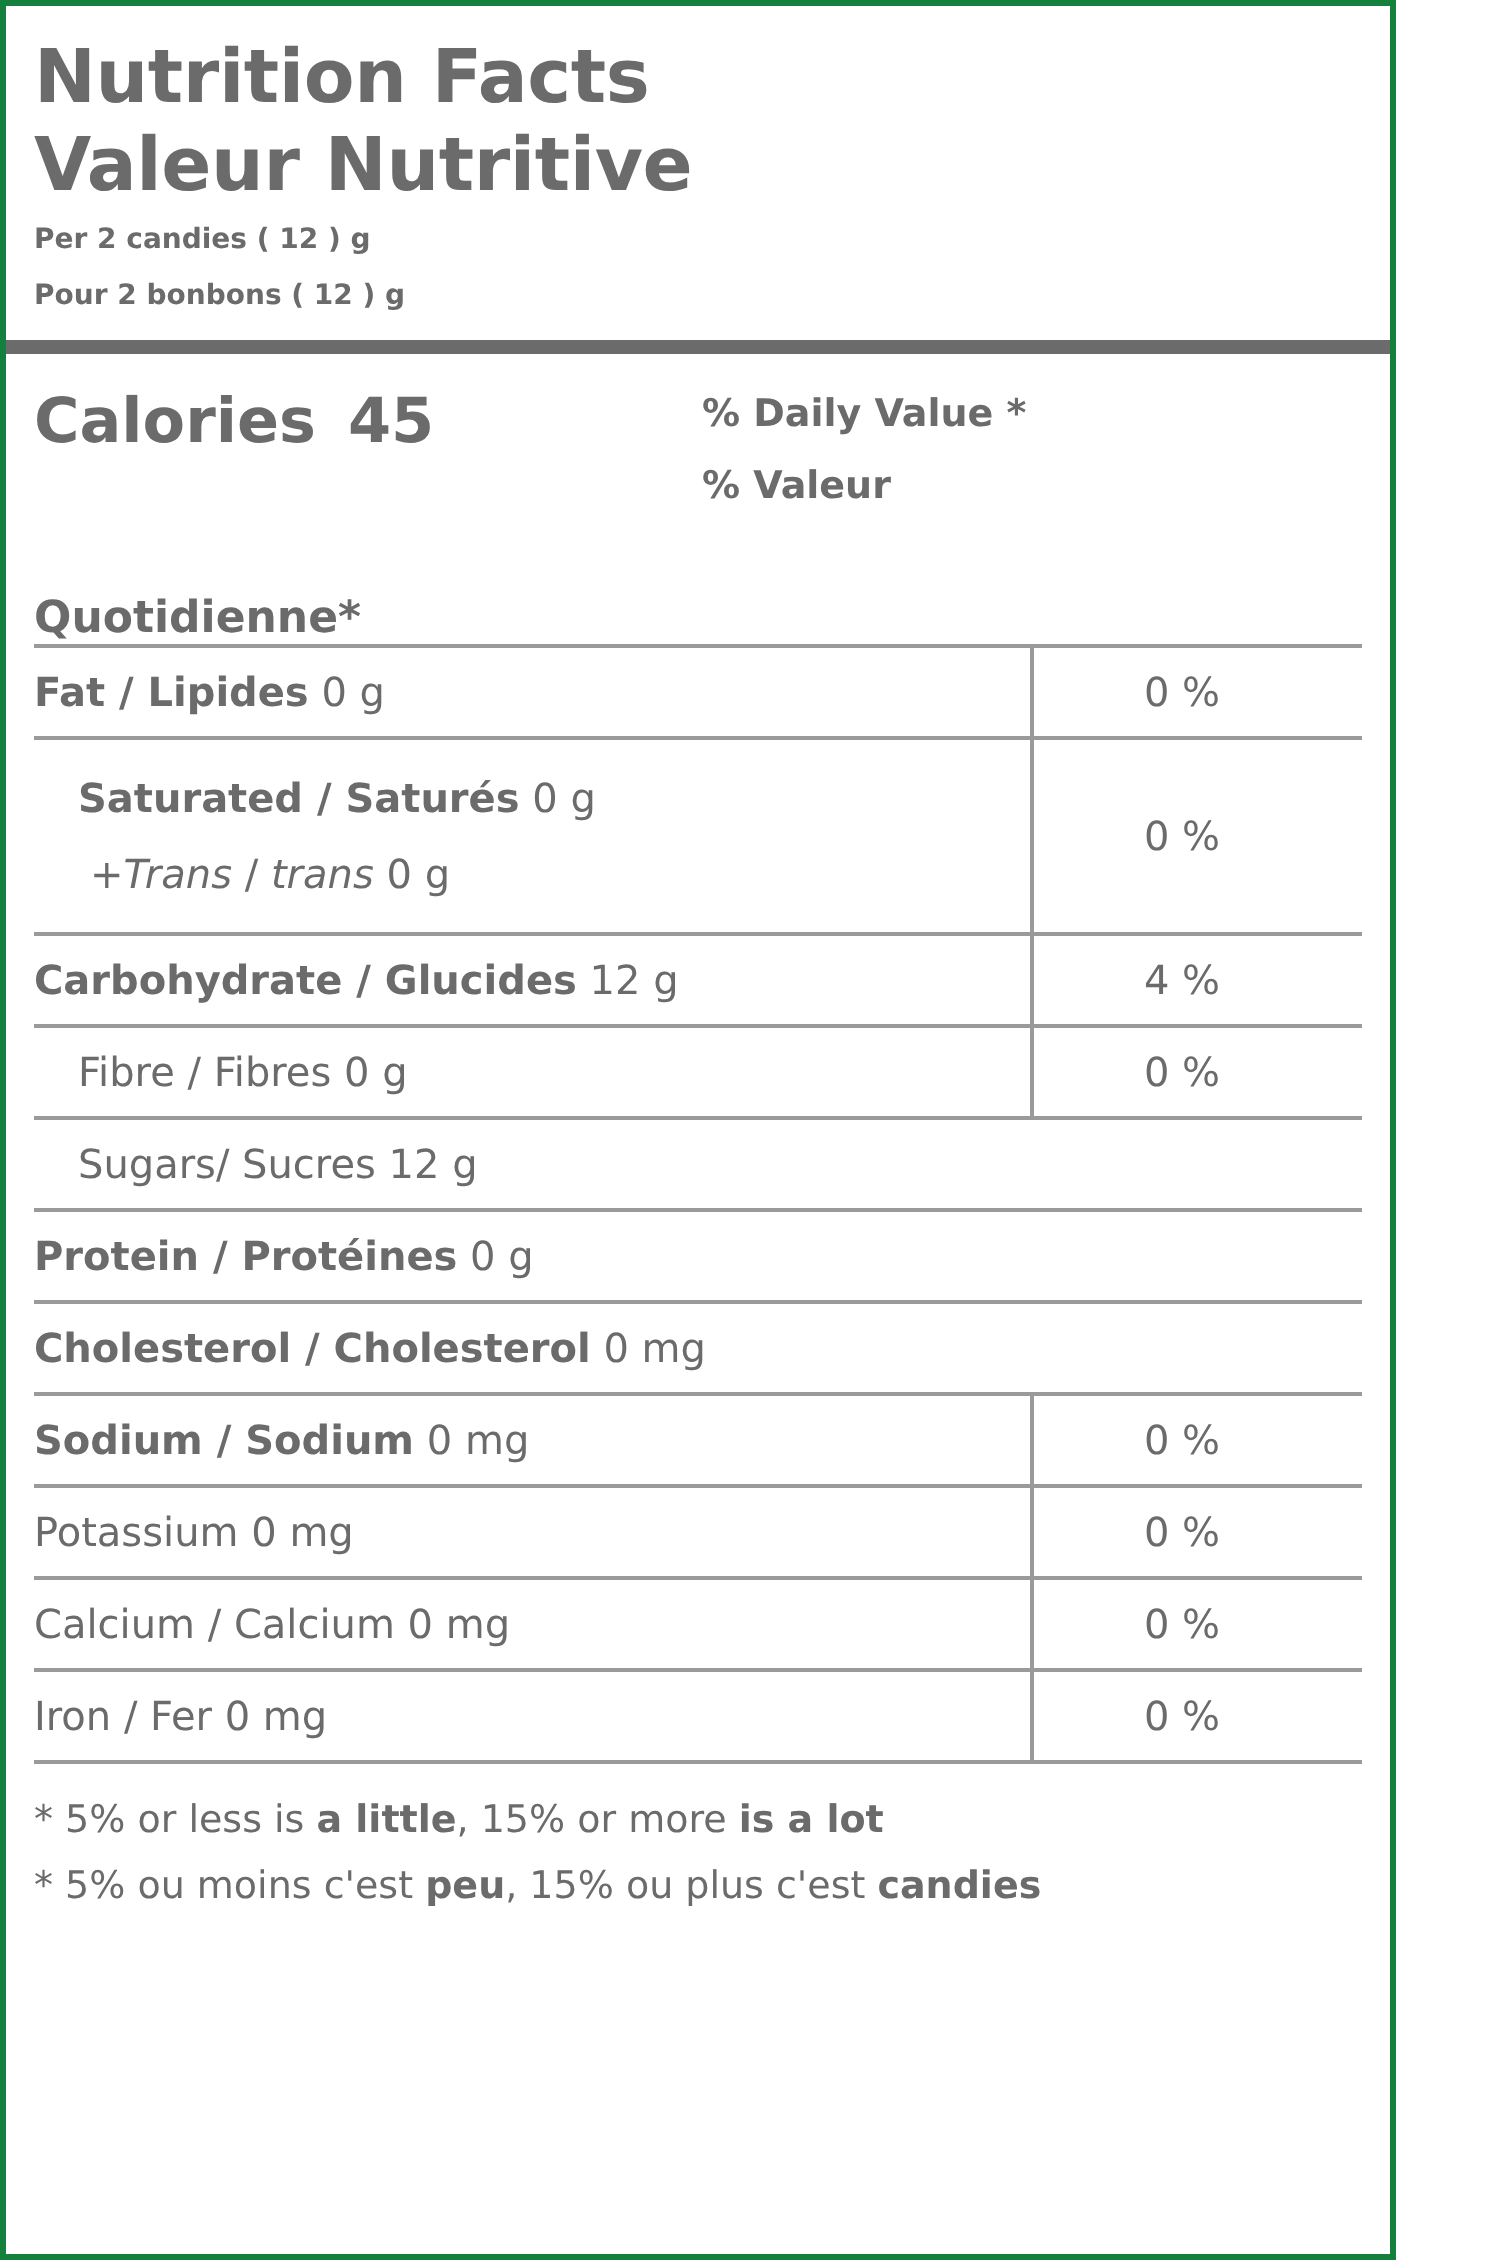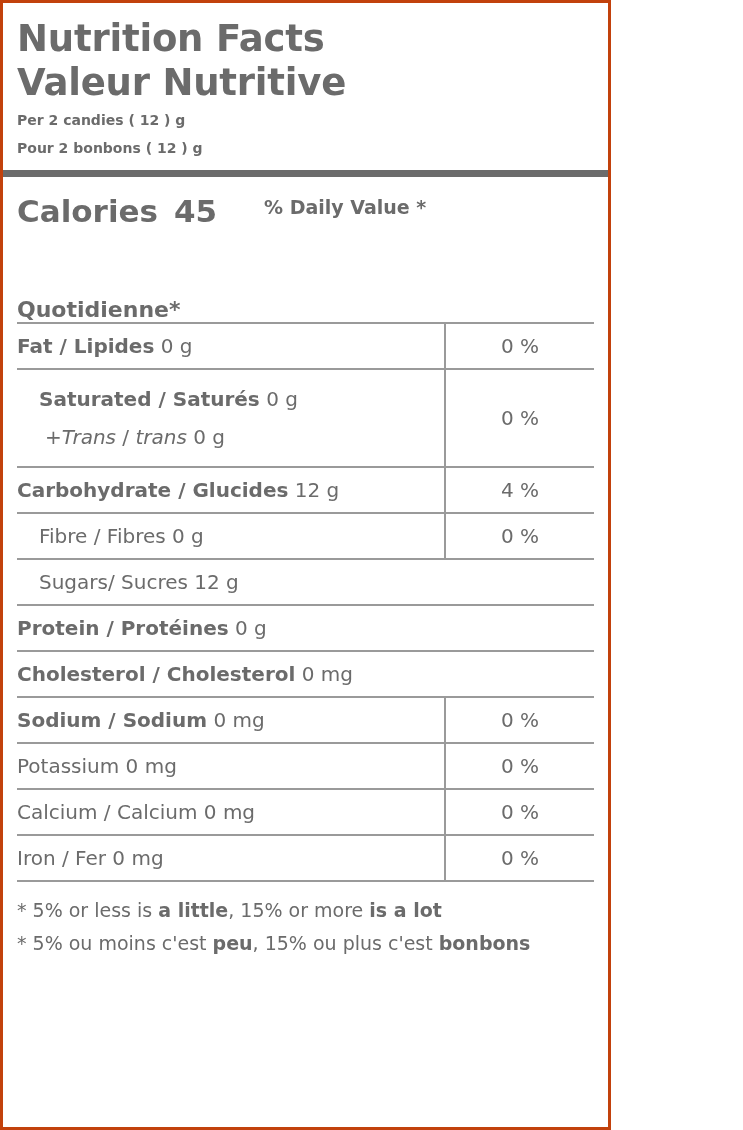--- a/index.html
+++ b/index.html
@@ -9,23 +9,23 @@
   }
   body {
     width: 743px;
     height: 1130px;
     font-family: "DejaVu Sans", sans-serif;
     color: #6b6b6b;
   }
 
   .label {
     box-sizing: border-box;
-    width: 611px;
+    width: 698px;
     height: 1130px;
-    border: 3px solid #c2410c;
+    border: 3px solid #15803d;
     background: #fff;
     padding: 0 14px;
     position: relative;
   }
 
   
   .title-en {
     font-size: 37px;
     font-weight: bold;
     line-height: 1.18;
@@ -79,21 +79,21 @@
   }
 
   
   table.nut {
     width: 100%;
     border-collapse: collapse;
     font-size: 20px;
   }
   table.nut td {
     border-top: 2px solid #9a9a9a;
-    padding: 10px 0 10px 0;
+    padding: 10px 16px 10px 0;
     vertical-align: middle;
   }
   table.nut td.val {
     width: 148px;
     text-align: center;
     border-left: 2px solid #9a9a9a;
     font-size: 20px;
     font-weight: normal;
   }
   .nm { font-weight: bold; }
@@ -125,20 +125,21 @@
   <div class="serving">Pour 2 bonbons ( 12 ) g</div>
 
   <div class="rule-thick"></div>
 
   <div class="cal-block">
     <div class="cal-left">
       <span>Calories</span><span class="cal-val">45</span>
     </div>
     <div class="dv-right">
       <div>% Daily Value *</div>
+      <div>% Valeur</div>
     </div>
     <div class="dv-fr2">Quotidienne*</div>
   </div>
 
   <table class="nut">
     <tbody>
       <tr>
         <td>
           <span class="nm">Fat / Lipides</span>
           <span class="amt">0 g</span>
@@ -226,16 +227,16 @@
           <span class="plain">Iron / Fer</span>
           <span class="amt">0 mg</span>
         </td>
         <td class="val">0 %</td>
       </tr>
     </tbody>
   </table>
 
   <div class="foot">
     <div><span>* 5% or less is </span><b>a little</b><span>, 15% or more </span><b>is a lot</b></div>
-    <div><span>* 5% ou moins c'est </span><b>peu</b><span>, 15% ou plus c'est </span><b>bonbons</b></div>
+    <div><span>* 5% ou moins c'est </span><b>peu</b><span>, 15% ou plus c'est </span><b>candies</b></div>
   </div>
 
 </div>
 
 </body></html>

